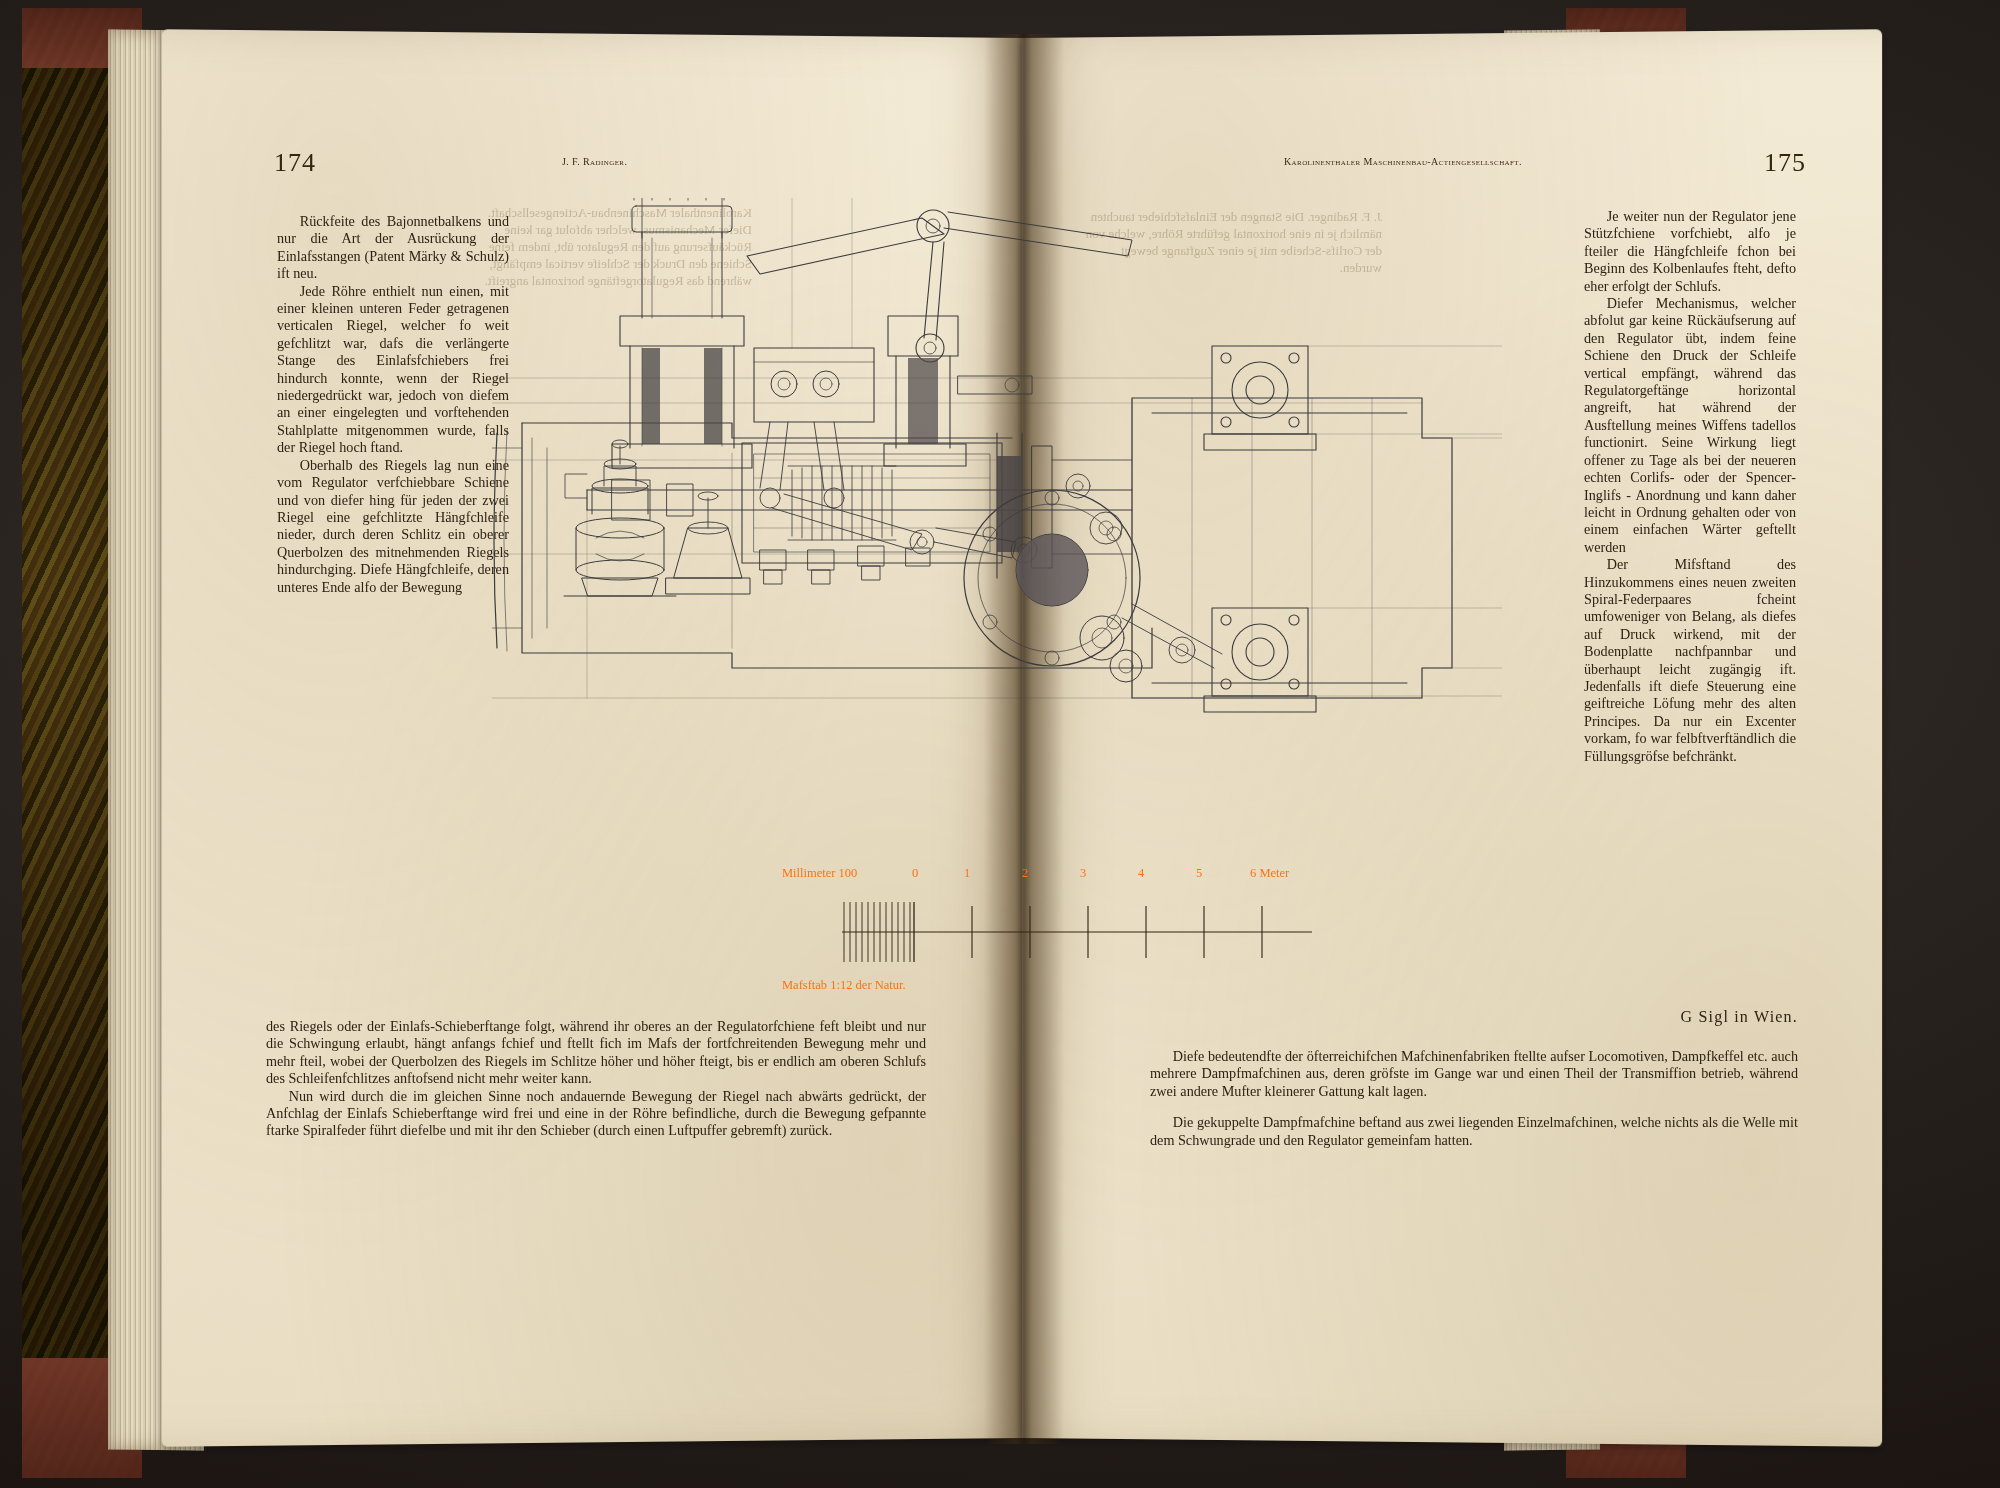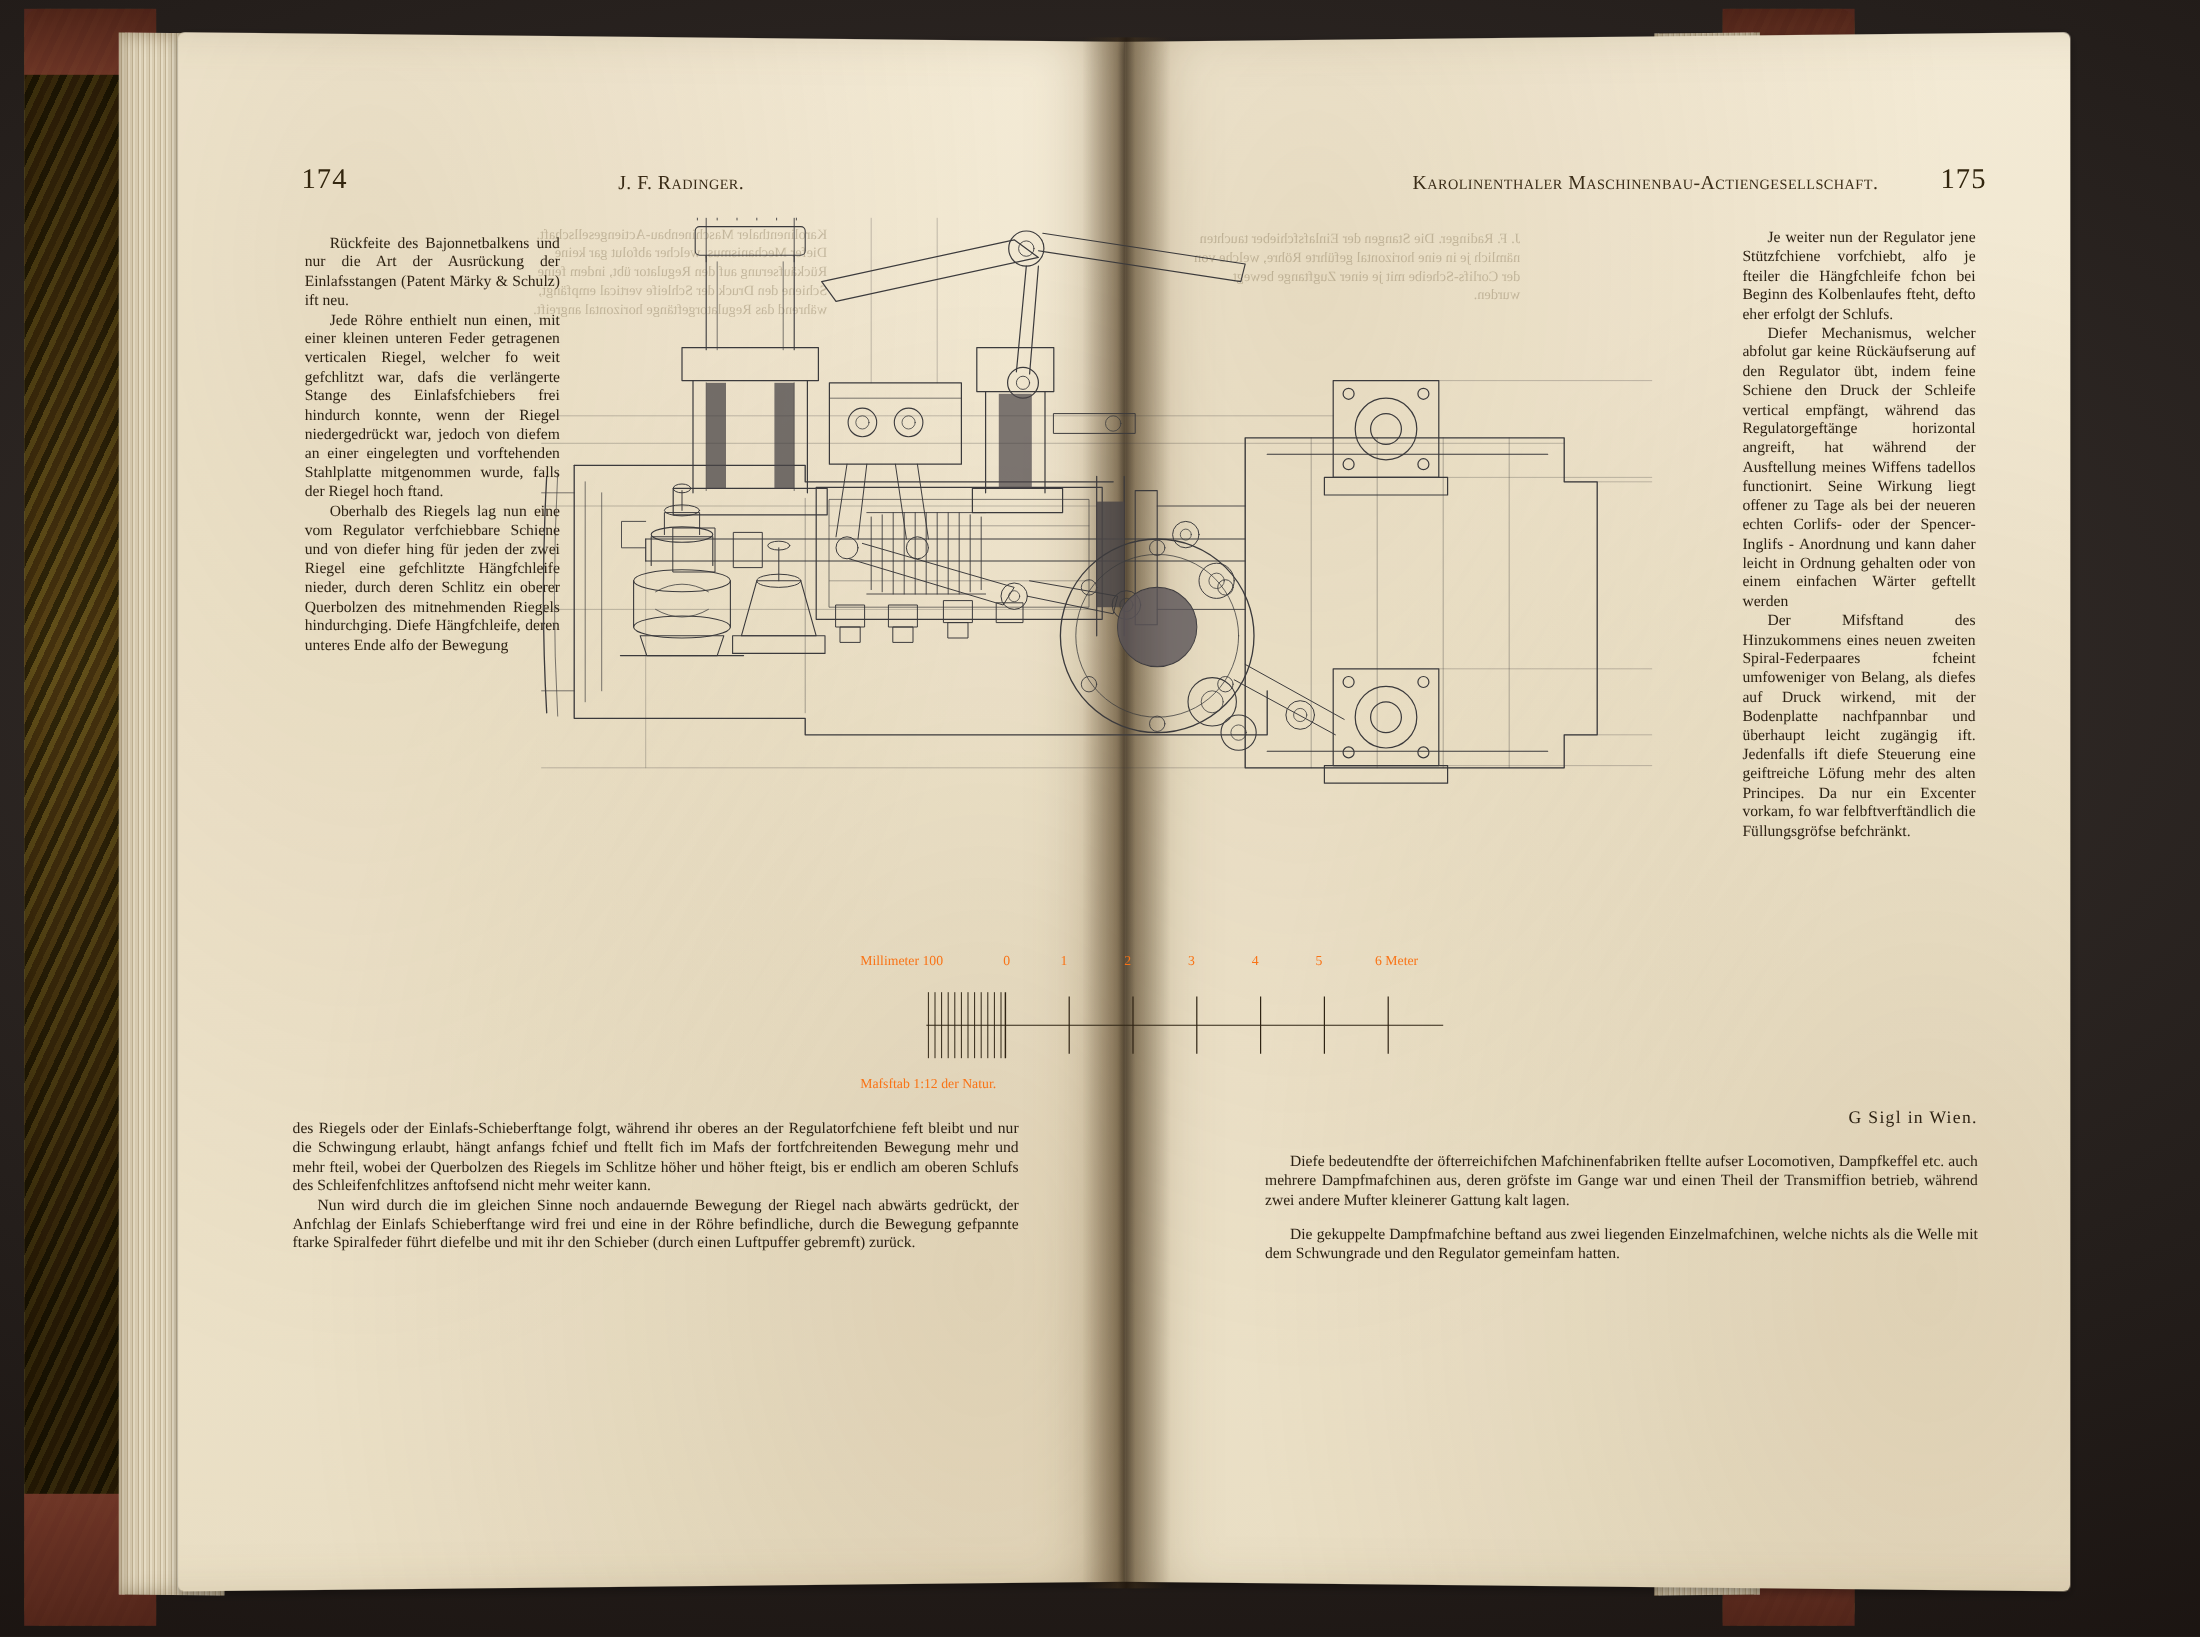--- a/index.html
+++ b/index.html
@@ -85,21 +85,21 @@
     position:absolute;inset:0;pointer-events:none;
     background:
       radial-gradient(ellipse at 20% 15%, rgba(160,130,80,.12), transparent 60%),
       radial-gradient(ellipse at 85% 80%, rgba(150,120,70,.13), transparent 60%);
     mix-blend-mode:multiply;
   }
 
   
   .content{position:absolute;inset:0;color:#2b2112;}
   .runhead{
-    position:absolute;top:148px;font-size:18px;letter-spacing:.4px;
+    position:absolute;top:148px;font-size:10px;letter-spacing:.4px;
     font-variant:small-caps;color:#3a2c17;white-space:nowrap;
   }
   .folio{
     position:absolute;top:140px;font-size:26px;color:#33260f;
     letter-spacing:1px;
   }
 
   .col{
     position:absolute;text-align:justify;
     font-size:14.2px;line-height:17.4px;color:#2c2113;

